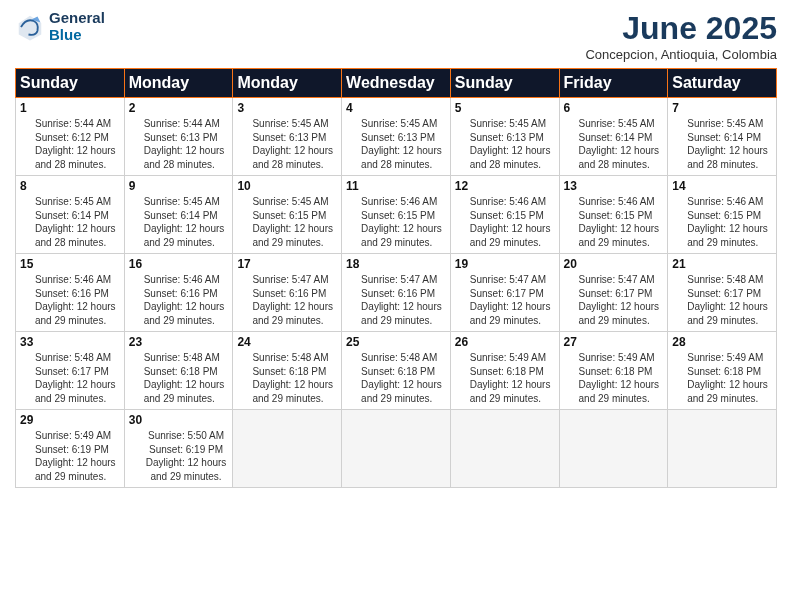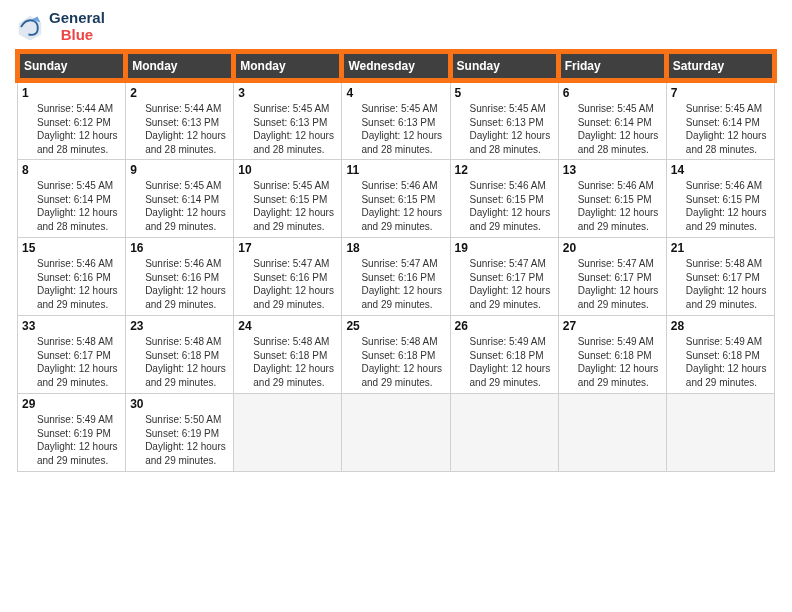--- a/index.html
+++ b/index.html
@@ -19,30 +19,29 @@
     .header-row {
       display: flex;
       justify-content: space-between;
       align-items: flex-start;
       margin-bottom: 6px;
     }
     .logo {
       display: flex;
       align-items: center;
       gap: 4px;
-      text-align: center;
     }
     .logo-text {
       font-size: 15px;
       font-weight: bold;
       color: #1a3a5c;
       line-height: 1.1;
     }
     .logo-text span {
-      color: #ef4444;
+      color: #0369a1;
     }
     .logo-icon {
       width: 30px;
       height: 30px;
     }
     .title-block {
       text-align: right;
     }
     .month-title {
       font-size: 32px;
@@ -52,27 +51,27 @@
     .location-title {
       font-size: 13px;
       color: #333;
     }
     .calendar-table {
       width: 100%;
       border-collapse: collapse;
       table-layout: fixed;
     }
     .calendar-table thead tr th {
-      background: #404040;
+      background: #0f172a;
       color: #fff;
-      font-size: 12px;
+      font-size: 16px;
       font-weight: bold;
       padding: 5px 4px;
       text-align: left;
-      border: 5px solid #f97316;
+      border: 1px solid #f97316;
     }
     .calendar-table tbody tr td {
       vertical-align: top;
       border: 1px solid #d0d0d0;
       padding: 3px 4px;
       font-size: 9.5px;
       color: #222;
       height: 78px;
       background: #fff;
     }
@@ -102,20 +101,24 @@
       <svg class="logo-icon" viewBox="0 0 40 40">
         <polygon points="20,5 35,15 35,30 20,38 5,30 5,15" fill="#2a6099" opacity="0.15"></polygon>
         <path d="M8 20 Q15 8 25 12 Q32 15 30 25 Q28 32 18 30" fill="none" stroke="#2a6099" stroke-width="2.5"></path>
         <path d="M22 10 L30 6 L34 14" fill="#4a90d9" opacity="0.8"></path>
       </svg>
       <div class="logo-text">
         <div>General</div>
         <div><span>Blue</span></div>
       </div>
     </div>
+    <div class="title-block">
+      <div class="month-title">June 2025</div>
+      <div class="location-title">Concepcion, Antioquia, Colombia</div>
+    </div>
   </div>
 
   <table class="calendar-table">
     <thead>
       <tr>
       <th>Sunday</th>
           <th>Monday</th>
           <th>Monday</th>
           <th>Wednesday</th>
           <th>Sunday</th>
@@ -331,21 +334,21 @@
         <tr>
           <td>
             <span class="day-number">29</span>
             <div class="day-info" style="white-space: pre-line;">Sunrise: 5:49 AM
 Sunset: 6:19 PM
 Daylight: 12 hours
 and 29 minutes.</div>
           </td>
           <td>
             <span class="day-number">30</span>
-            <div class="day-info" style="white-space: pre-line;">Sunrise: 5:50 AM
+            <div class="day-info" style="white-space: pre-line; text-align: center;">Sunrise: 5:50 AM
 Sunset: 6:19 PM
 Daylight: 12 hours
 and 29 minutes.</div>
           </td>
           <td class="empty"></td>
           <td class="empty"></td>
           <td class="empty"></td>
           <td class="empty"></td>
           <td class="empty"></td>
         </tr>

